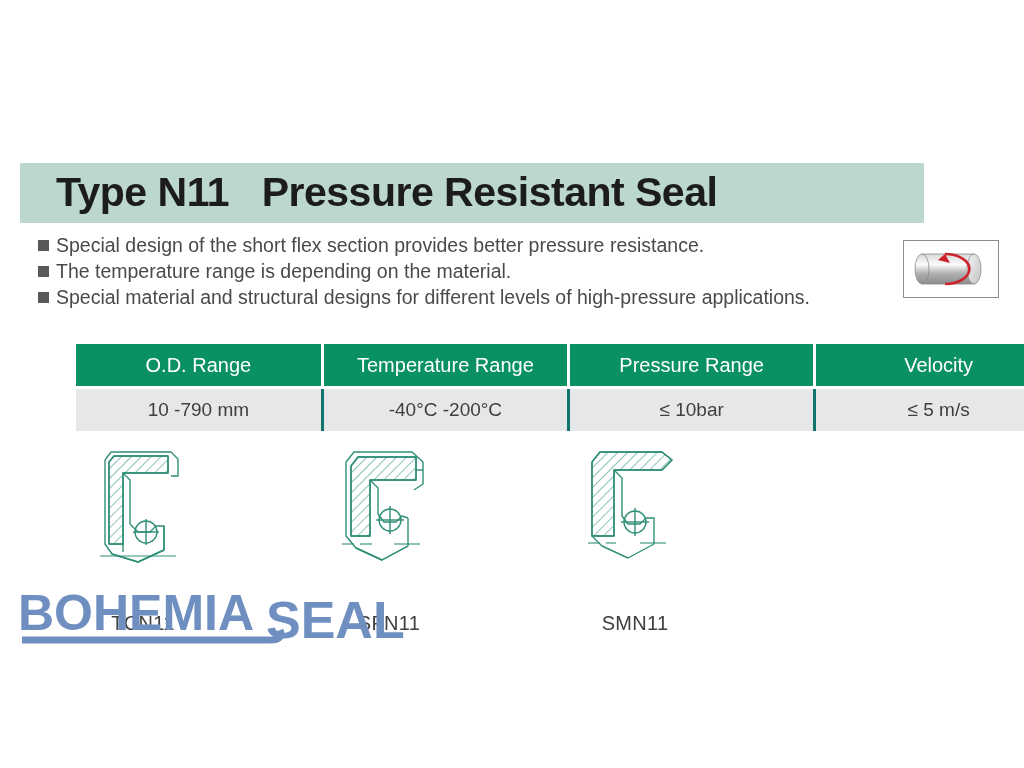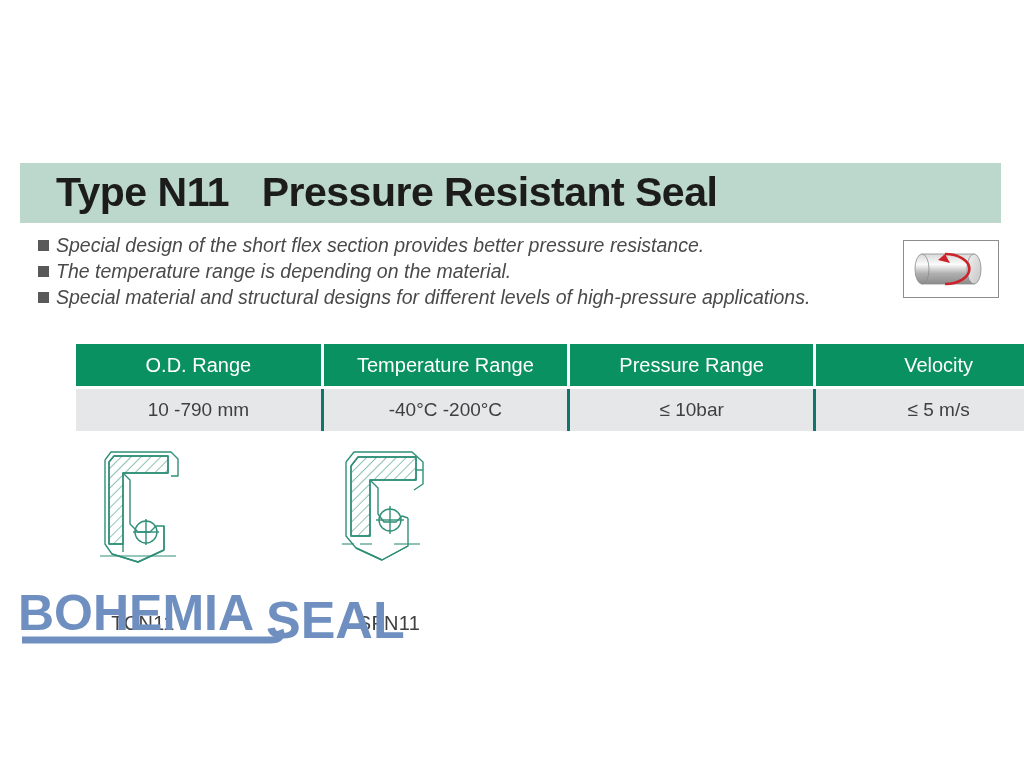--- a/index.html
+++ b/index.html
@@ -14,21 +14,21 @@
     overflow: hidden;
     font-family: "Liberation Sans", sans-serif;
     color: #4d4d4d;
   }
 
   
   #title-band {
     position: absolute;
     left: 20px;
     top: 163px;
-    width: 981px;
+    width: 904px;
     height: 60px;
     background: #bcd7cb;
   }
   #title-text {
     position: absolute;
     left: 36px;
     top: -1px;
     height: 60px;
     line-height: 60px;
     font-size: 41px;
@@ -55,21 +55,20 @@
     height: 11px;
     background: #595959;
     flex: 0 0 11px;
     margin-top: 7px;
     margin-right: 7px;
   }
   .bullet-text {
     font-size: 19.5px;
     line-height: 25px;
     color: #4a4a4a;
-    font-style: italic;
   }
 
   
   #shaft-icon-box {
     position: absolute;
     left: 903px;
     top: 240px;
     width: 96px;
     height: 58px;
     border: 1px solid #8d8d8d;
@@ -264,20 +263,46 @@
 
         <path d="M 32 108 L 58 120 L 84 106"></path>
         <line x1="18" y1="104" x2="30" y2="104" stroke-width="1.1"></line>
         <line x1="36" y1="104" x2="48" y2="104" stroke-width="1.1"></line>
         <line x1="70" y1="104" x2="96" y2="104" stroke-width="1.1"></line>
       </g>
     </svg>
     <div class="seal-label">SFN11</div>
   </div>
 
+  <div class="diagram-cell">
+    <svg width="130" height="140" viewBox="0 0 130 140">
+      <defs>
+        <pattern id="hatchD" width="7" height="7" patternTransform="rotate(45)" patternUnits="userSpaceOnUse">
+          <line x1="0" y1="0" x2="0" y2="7" stroke="#2f8f77" stroke-width="1.1"></line>
+        </pattern>
+      </defs>
+      <g stroke="#2f8f77" stroke-width="1.4" fill="none" stroke-linejoin="round">
+
+        <path d="M 22 22 L 30 12 L 92 12 L 102 20 L 92 30 L 44 30 L 44 96 L 22 96 Z" fill="url(#hatchD)"></path>
+        <path d="M 22 22 L 30 12 L 92 12 L 102 20 L 92 30 L 44 30 L 44 96 L 22 96 Z"></path>
+
+        <path d="M 44 30 L 52 38 L 52 76 L 58 84 L 70 84 L 76 78 L 84 78 L 84 104" fill="#ffffff"></path>
+        <path d="M 22 96 L 32 106 L 58 118 L 84 104"></path>
+
+        <circle cx="65" cy="82" r="11"></circle>
+        <line x1="65" y1="68" x2="65" y2="96"></line>
+        <line x1="51" y1="82" x2="79" y2="82"></line>
+
+        <line x1="18" y1="103" x2="30" y2="103" stroke-width="1.1"></line>
+        <line x1="36" y1="103" x2="46" y2="103" stroke-width="1.1"></line>
+        <line x1="70" y1="103" x2="96" y2="103" stroke-width="1.1"></line>
+      </g>
+    </svg>
+    <div class="seal-label">SMN11</div>
+  </div>
 
 </div>
 
 <div id="watermark">
   <svg width="420" height="70" viewBox="0 0 420 70">
     <text x="0" y="44" font-family="Liberation Sans, sans-serif" font-size="50" font-weight="bold" fill="#6f8fc0">BOHEMIA</text>
     <text x="248" y="52" font-family="Liberation Sans, sans-serif" font-size="52" font-weight="bold" fill="#6f8fc0">SEAL</text>
     <path d="M 4 54 L 252 54 Q 266 54 262 44" fill="none" stroke="#6f8fc0" stroke-width="7"></path>
   </svg>
 </div>

